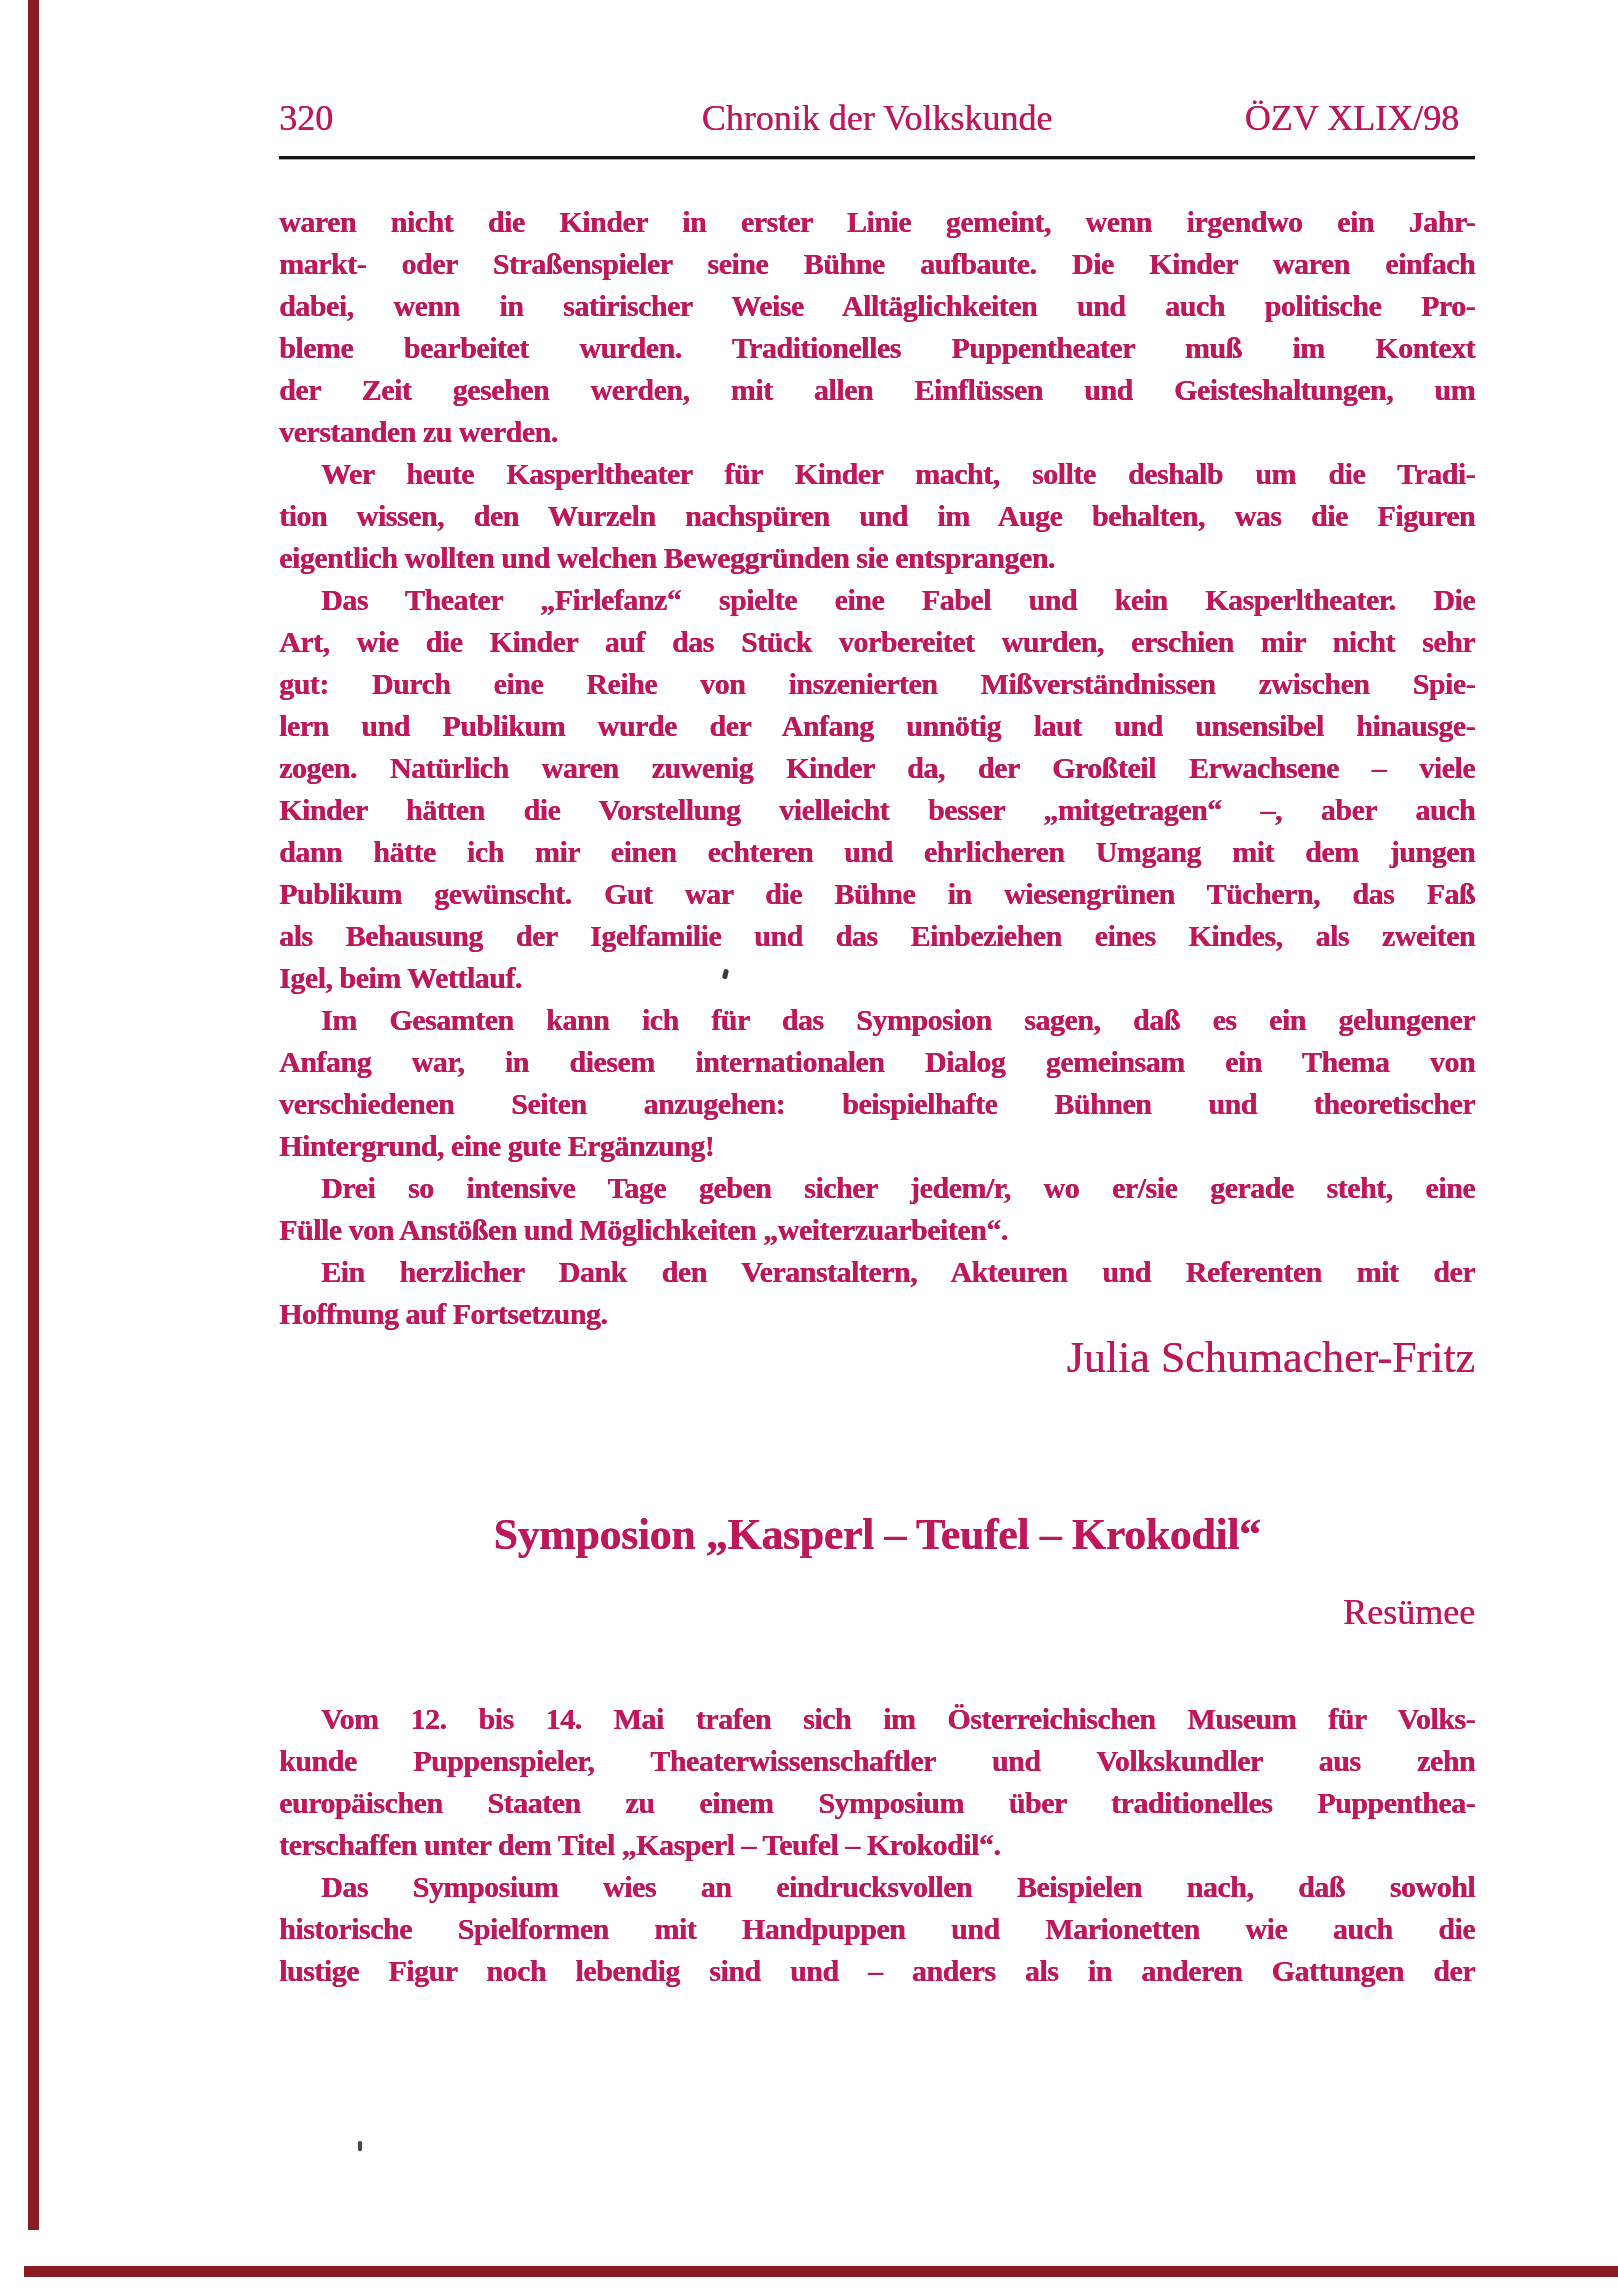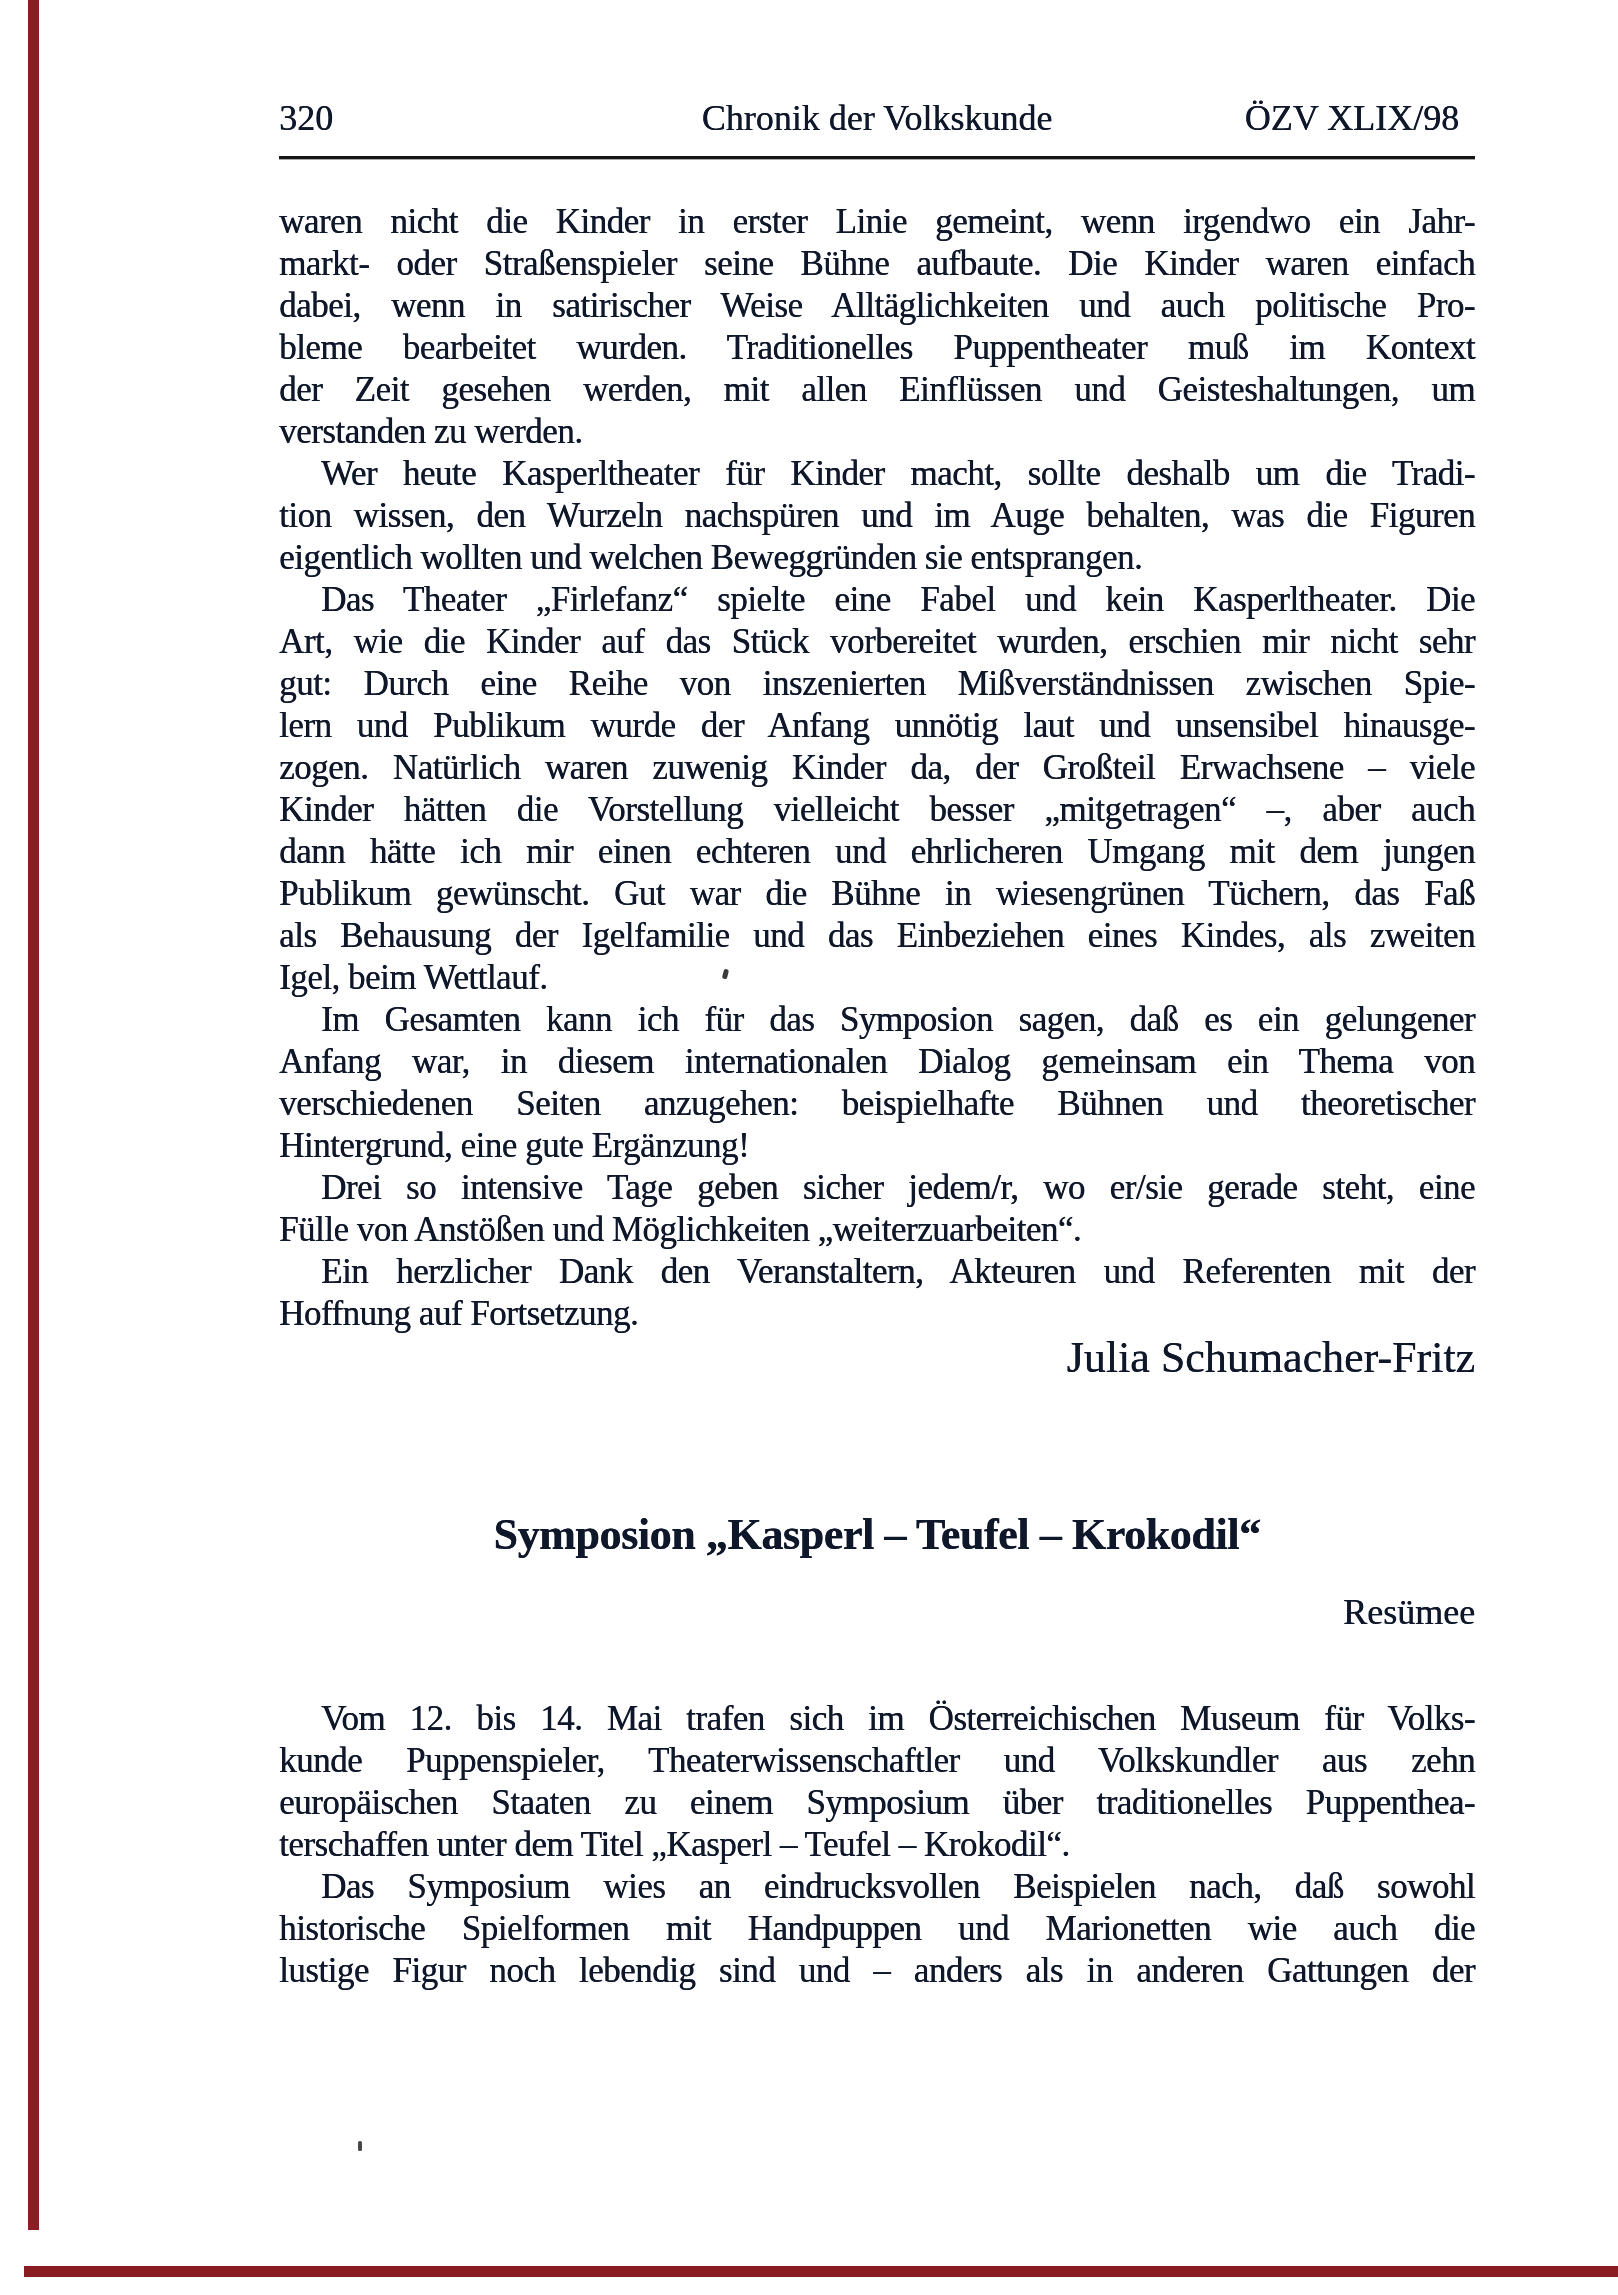--- a/index.html
+++ b/index.html
@@ -2,21 +2,21 @@
 <html style="font-size:13px"><head>
 <meta charset="utf-8">
 <style>
   html,body{margin:0;padding:0;background:#ffffff;}
   .page{
     position:relative;
     width:1618px;height:2295px;
     background:#ffffff;
     overflow:hidden;
     font-family:"Liberation Serif","DejaVu Serif",serif;
-    color:#0f172a;
+    color:#be185d;
   }
   
   .edge-left{
     position:absolute;left:27.5px;top:0;
     width:11.3px;height:2230px;
     background:#8a1d22;
   }
   .edge-bottom{
     position:absolute;left:24px;top:2266px;
     width:1594px;height:10.5px;
@@ -32,22 +32,22 @@
   .rule{
     position:absolute;left:279px;top:156px;
     width:1196px;height:3.2px;background:#161616;
     box-shadow:0 0.8px 0 rgba(20,20,20,0.45);
   }
   .lines{position:absolute;left:279px;width:1196px;}
   .body1{top:201px;}
   .body2{top:1698px;}
   .line{
     height:42px;line-height:42px;
-    font-size:35px;letter-spacing:-0.5px;
-    text-align:justify;text-align-last:justify;
+    font-size:30px;letter-spacing:-0.5px;
+    text-align:justify;text-align-last:justify;font-weight:bold;
   }
   .line.ind{padding-left:42px;}
   .line.last{text-align:left;text-align-last:auto;}
   .signature{
     position:absolute;left:279px;top:1337px;width:1196px;
     height:42px;line-height:42px;font-size:44px;text-align:right;
   }
   .heading{
     position:absolute;left:279px;top:1512px;width:1196px;
     text-align:center;font-size:44px;line-height:45px;font-weight:bold;

